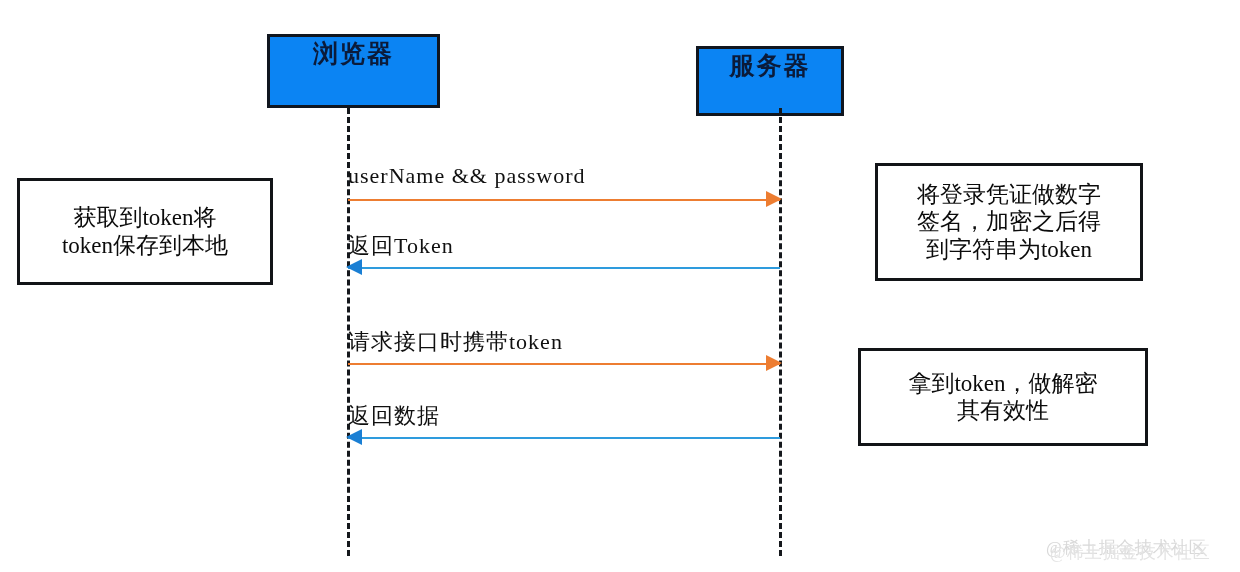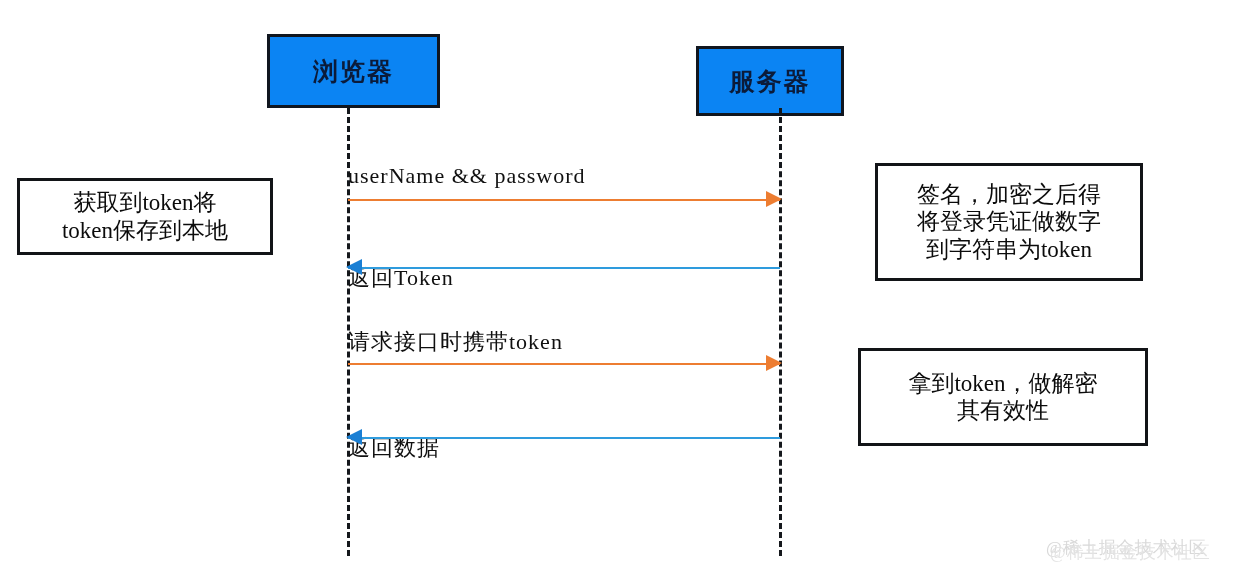--- a/index.html
+++ b/index.html
@@ -18,21 +18,21 @@
     overflow: hidden;
   }
 
   
   .actor-box {
     position: absolute;
     box-sizing: border-box;
     background: #0b84f3;
     border: 3px solid #10161f;
     display: flex;
-    align-items: center;
+    align-items: flex-start;
     justify-content: center;
   }
   .actor-label {
     font-family: "Liberation Sans", sans-serif;
     font-size: 25px;
     font-weight: 700;
     color: #0b1b3a;
     letter-spacing: 2px;
     white-space: nowrap;
   }
@@ -92,21 +92,21 @@
   .msg-request .msg-label { top: -36px; }
 
   
   .msg-response .msg-line { border-top: 2px solid #2e9bdd; }
   .msg-response .msg-arrow {
     left: -2px;
     border-top: 8px solid transparent;
     border-bottom: 8px solid transparent;
     border-right: 16px solid #1a7fd4;
   }
-  .msg-response .msg-label { top: -36px; margin-top: 32px; }
+  .msg-response .msg-label { top: -36px; }
 
   #message-0 { top: 199px; }
   #message-1 { top: 267px; }
   #message-2 { top: 363px; }
   #message-3 { top: 437px; }
 
   
   .note-box {
     position: absolute;
     box-sizing: border-box;
@@ -118,21 +118,21 @@
     justify-content: center;
   }
   .note-line {
     font-size: 23px;
     line-height: 1.18;
     color: #0b0b0b;
     white-space: nowrap;
     font-family: "Liberation Serif", "DejaVu Serif", serif;
     font-weight: 500;
   }
-  #note-browser-store { left: 17px;  top: 178px; width: 256px; height: 77px; }
+  #note-browser-store { left: 17px;  top: 178px; width: 256px; height: 107px; }
   #note-server-sign   { left: 875px; top: 163px; width: 268px; height: 118px; }
   #note-server-verify { left: 858px; top: 348px; width: 290px; height: 98px; }
 
   
   #watermark {
     position: absolute;
     left: 1046px;
     top: 536px;
     font-size: 17px;
     color: #d9d9d9;
@@ -185,22 +185,22 @@
     <div class="msg-line"></div>
     <div class="msg-arrow"></div>
   </div>
 
   <div class="note-box" id="note-browser-store">
     <div class="note-line">获取到token将</div>
     <div class="note-line">token保存到本地</div>
   </div>
 
   <div class="note-box" id="note-server-sign">
+    <div class="note-line">将登录凭证做数字</div>
     <div class="note-line">签名，加密之后得</div>
-    <div class="note-line">将登录凭证做数字</div>
     <div class="note-line">到字符串为token</div>
   </div>
 
   <div class="note-box" id="note-server-verify">
     <div class="note-line">拿到token，做解密</div>
     <div class="note-line">其有效性</div>
   </div>
 
   <div id="watermark">
     <span class="wm-shadow">@稀土掘金技术社区</span>

